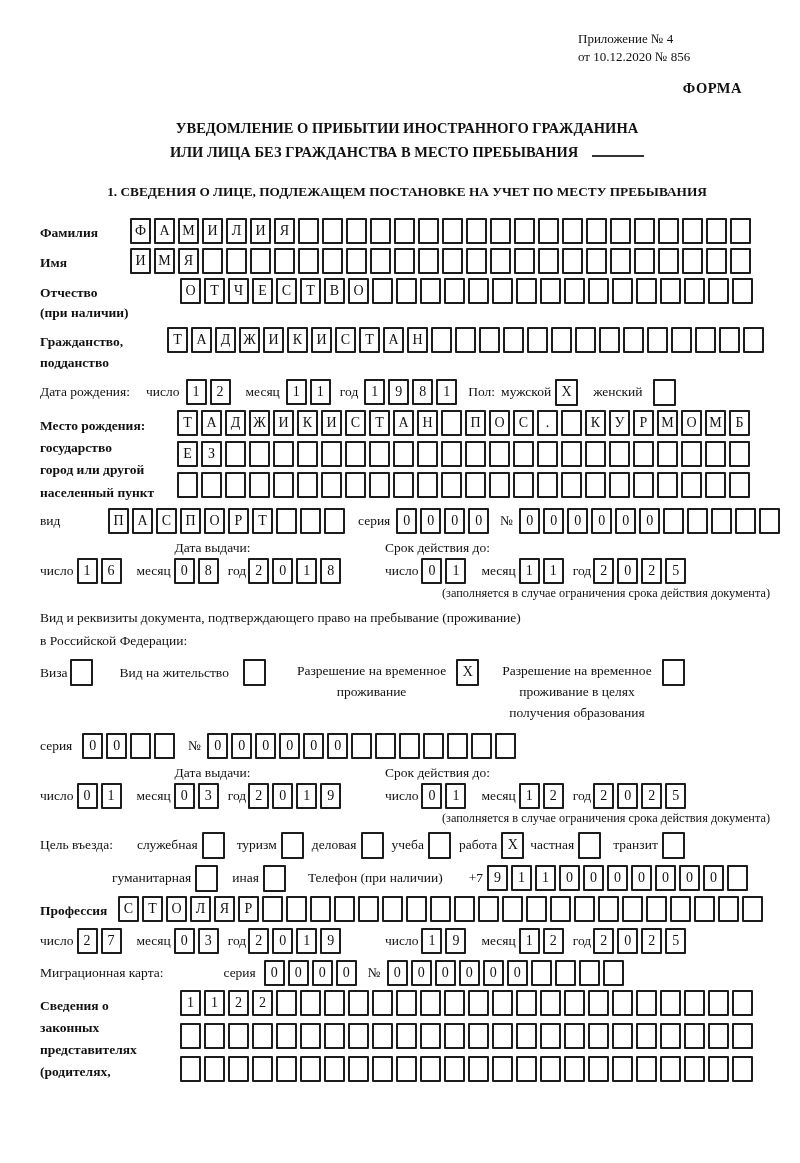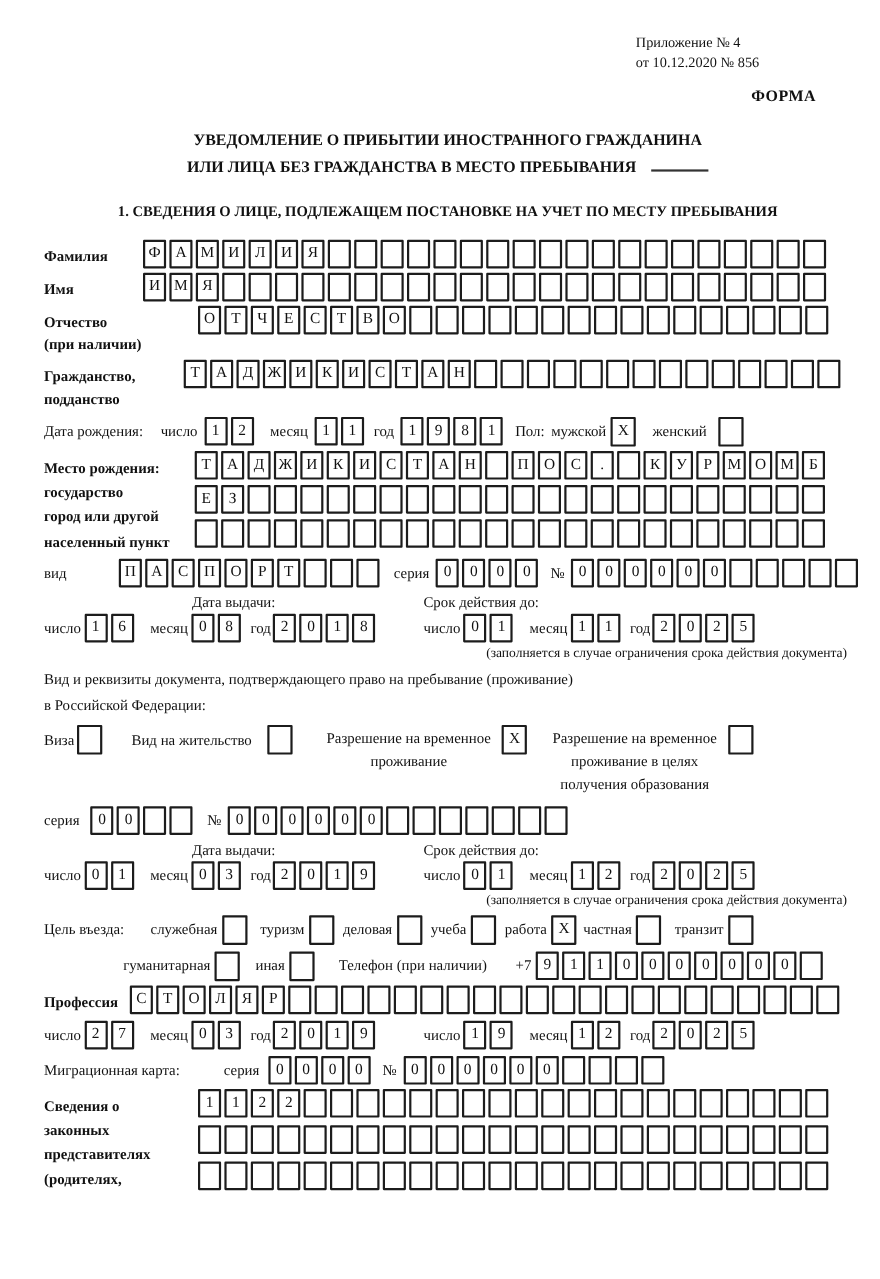--- a/index.html
+++ b/index.html
@@ -625,21 +625,21 @@
             <span class="cell">2</span>
             <span class="cell">0</span>
             <span class="cell">2</span>
             <span class="cell">5</span>
           </span>
       </div>
     </div>
   </div>
 
   <div class="frow" style="margin-top:6px;">
-    <span class="il" style="margin-right:40px;">Миграционная карта:</span>
+    <span class="il" style="margin-right:60px;">Миграционная карта:</span>
     <span class="il" style="margin-right:8px;">серия</span>
     <span class="cells">
         <span class="cell">0</span>
         <span class="cell">0</span>
         <span class="cell">0</span>
         <span class="cell">0</span>
       </span>
     <span class="il" style="margin-left:8px;">№</span>
     <span class="cells">
         <span class="cell">0</span>

